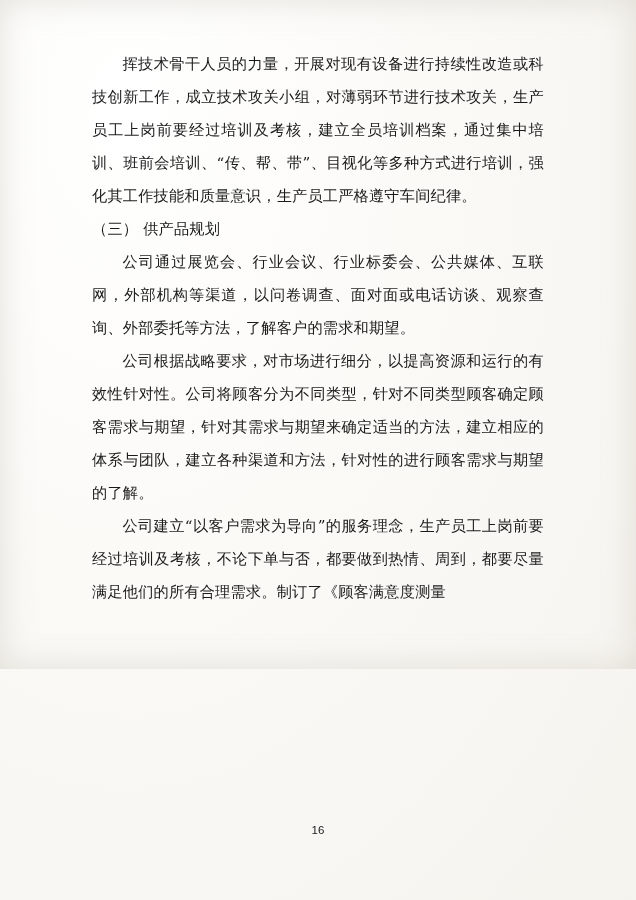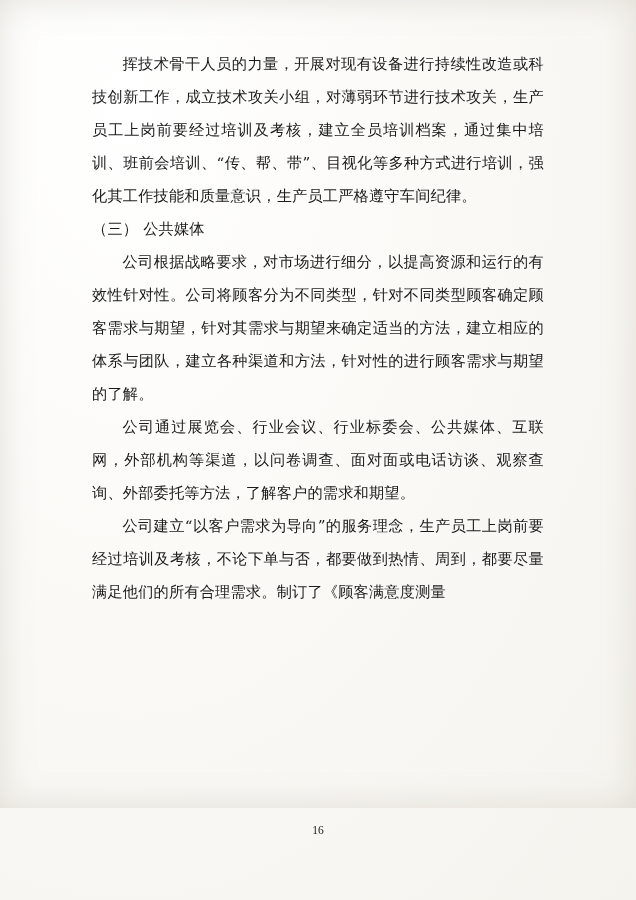--- a/index.html
+++ b/index.html
@@ -9,21 +9,21 @@
   }
   body {
     width: 636px;
     height: 900px;
     font-family: "DejaVu Serif", serif;
     overflow: hidden;
   }
   .page {
     position: relative;
     width: 636px;
-    height: 808px;
+    height: 669px;
     background: #faf9f6;
     box-sizing: border-box;
   }
   .page-surface {
     position: absolute;
     left: 0;
     top: 0;
     width: 636px;
     height: 900px;
     background:
@@ -51,38 +51,38 @@
     text-indent: 0;
   }
   .pagenum {
     position: absolute;
     top: 824px;
     left: 0;
     width: 636px;
     text-align: center;
     font-size: 11.5px;
     color: #1b1b1b;
-    font-family: Liberation Serif, serif;
+    font-family: Liberation Sans, sans-serif;
   }
   .edge-shadow {
     position: absolute;
     inset: 0;
     pointer-events: none;
     box-shadow: inset 0 0 34px rgba(170,165,150,0.30);
   }
 </style>
 </head>
 <body>
 
 <div class="page">
   <div class="page-surface"></div>
 
   <div class="content">
     <p class="indent">挥技术骨干人员的力量，开展对现有设备进行持续性改造或科技创新工作，成立技术攻关小组，对薄弱环节进行技术攻关，生产员工上岗前要经过培训及考核，建立全员培训档案，通过集中培训、班前会培训、“传、帮、带”、目视化等多种方式进行培训，强化其工作技能和质量意识，生产员工严格遵守车间纪律。</p>
-    <p class="heading">（三） 公共媒体</p>
+    <p class="heading">（三） 供产品规划</p>
+    <p class="indent">公司通过展览会、行业会议、行业标委会、公共媒体、互联网，外部机构等渠道，以问卷调查、面对面或电话访谈、观察查询、外部委托等方法，了解客户的需求和期望。</p>
     <p class="indent">公司根据战略要求，对市场进行细分，以提高资源和运行的有效性针对性。公司将顾客分为不同类型，针对不同类型顾客确定顾客需求与期望，针对其需求与期望来确定适当的方法，建立相应的体系与团队，建立各种渠道和方法，针对性的进行顾客需求与期望的了解。</p>
-    <p class="indent">公司通过展览会、行业会议、行业标委会、公共媒体、互联网，外部机构等渠道，以问卷调查、面对面或电话访谈、观察查询、外部委托等方法，了解客户的需求和期望。</p>
     <p class="indent">公司建立“以客户需求为导向”的服务理念，生产员工上岗前要经过培训及考核，不论下单与否，都要做到热情、周到，都要尽量满足他们的所有合理需求。制订了《顾客满意度测量</p>
   </div>
 
   <div class="pagenum">16</div>
   <div class="edge-shadow"></div>
 </div>
 
 </body></html>

